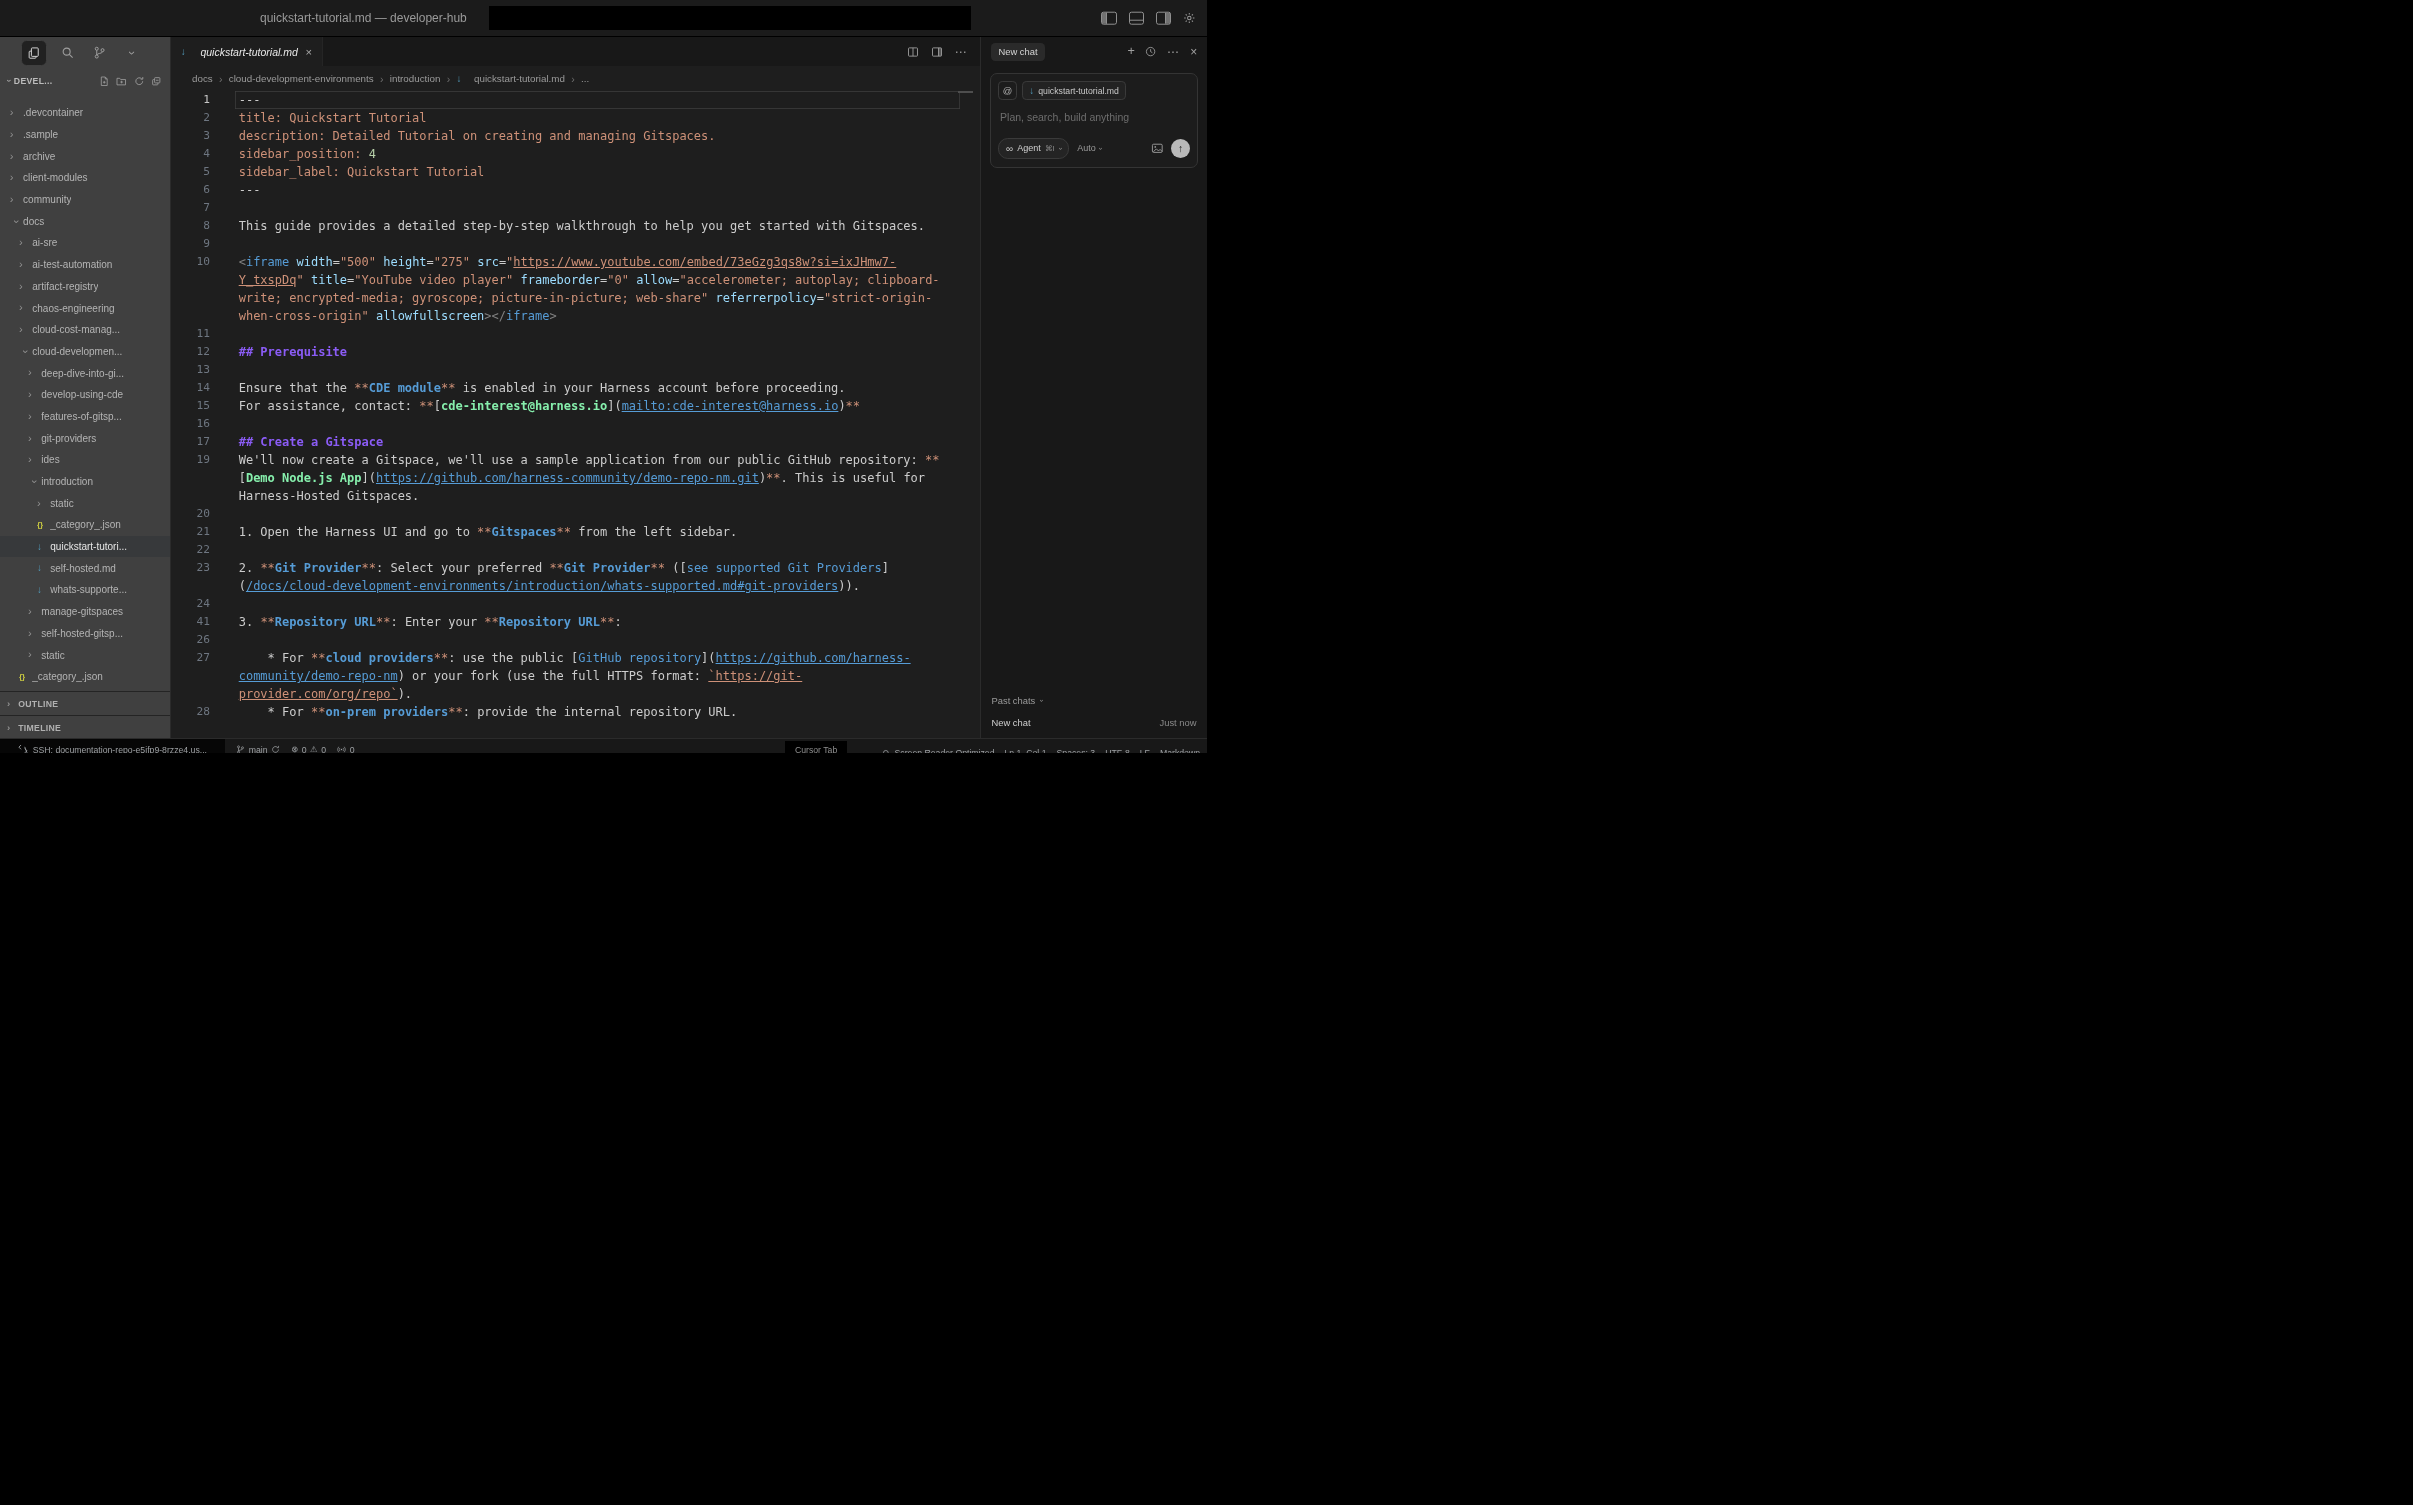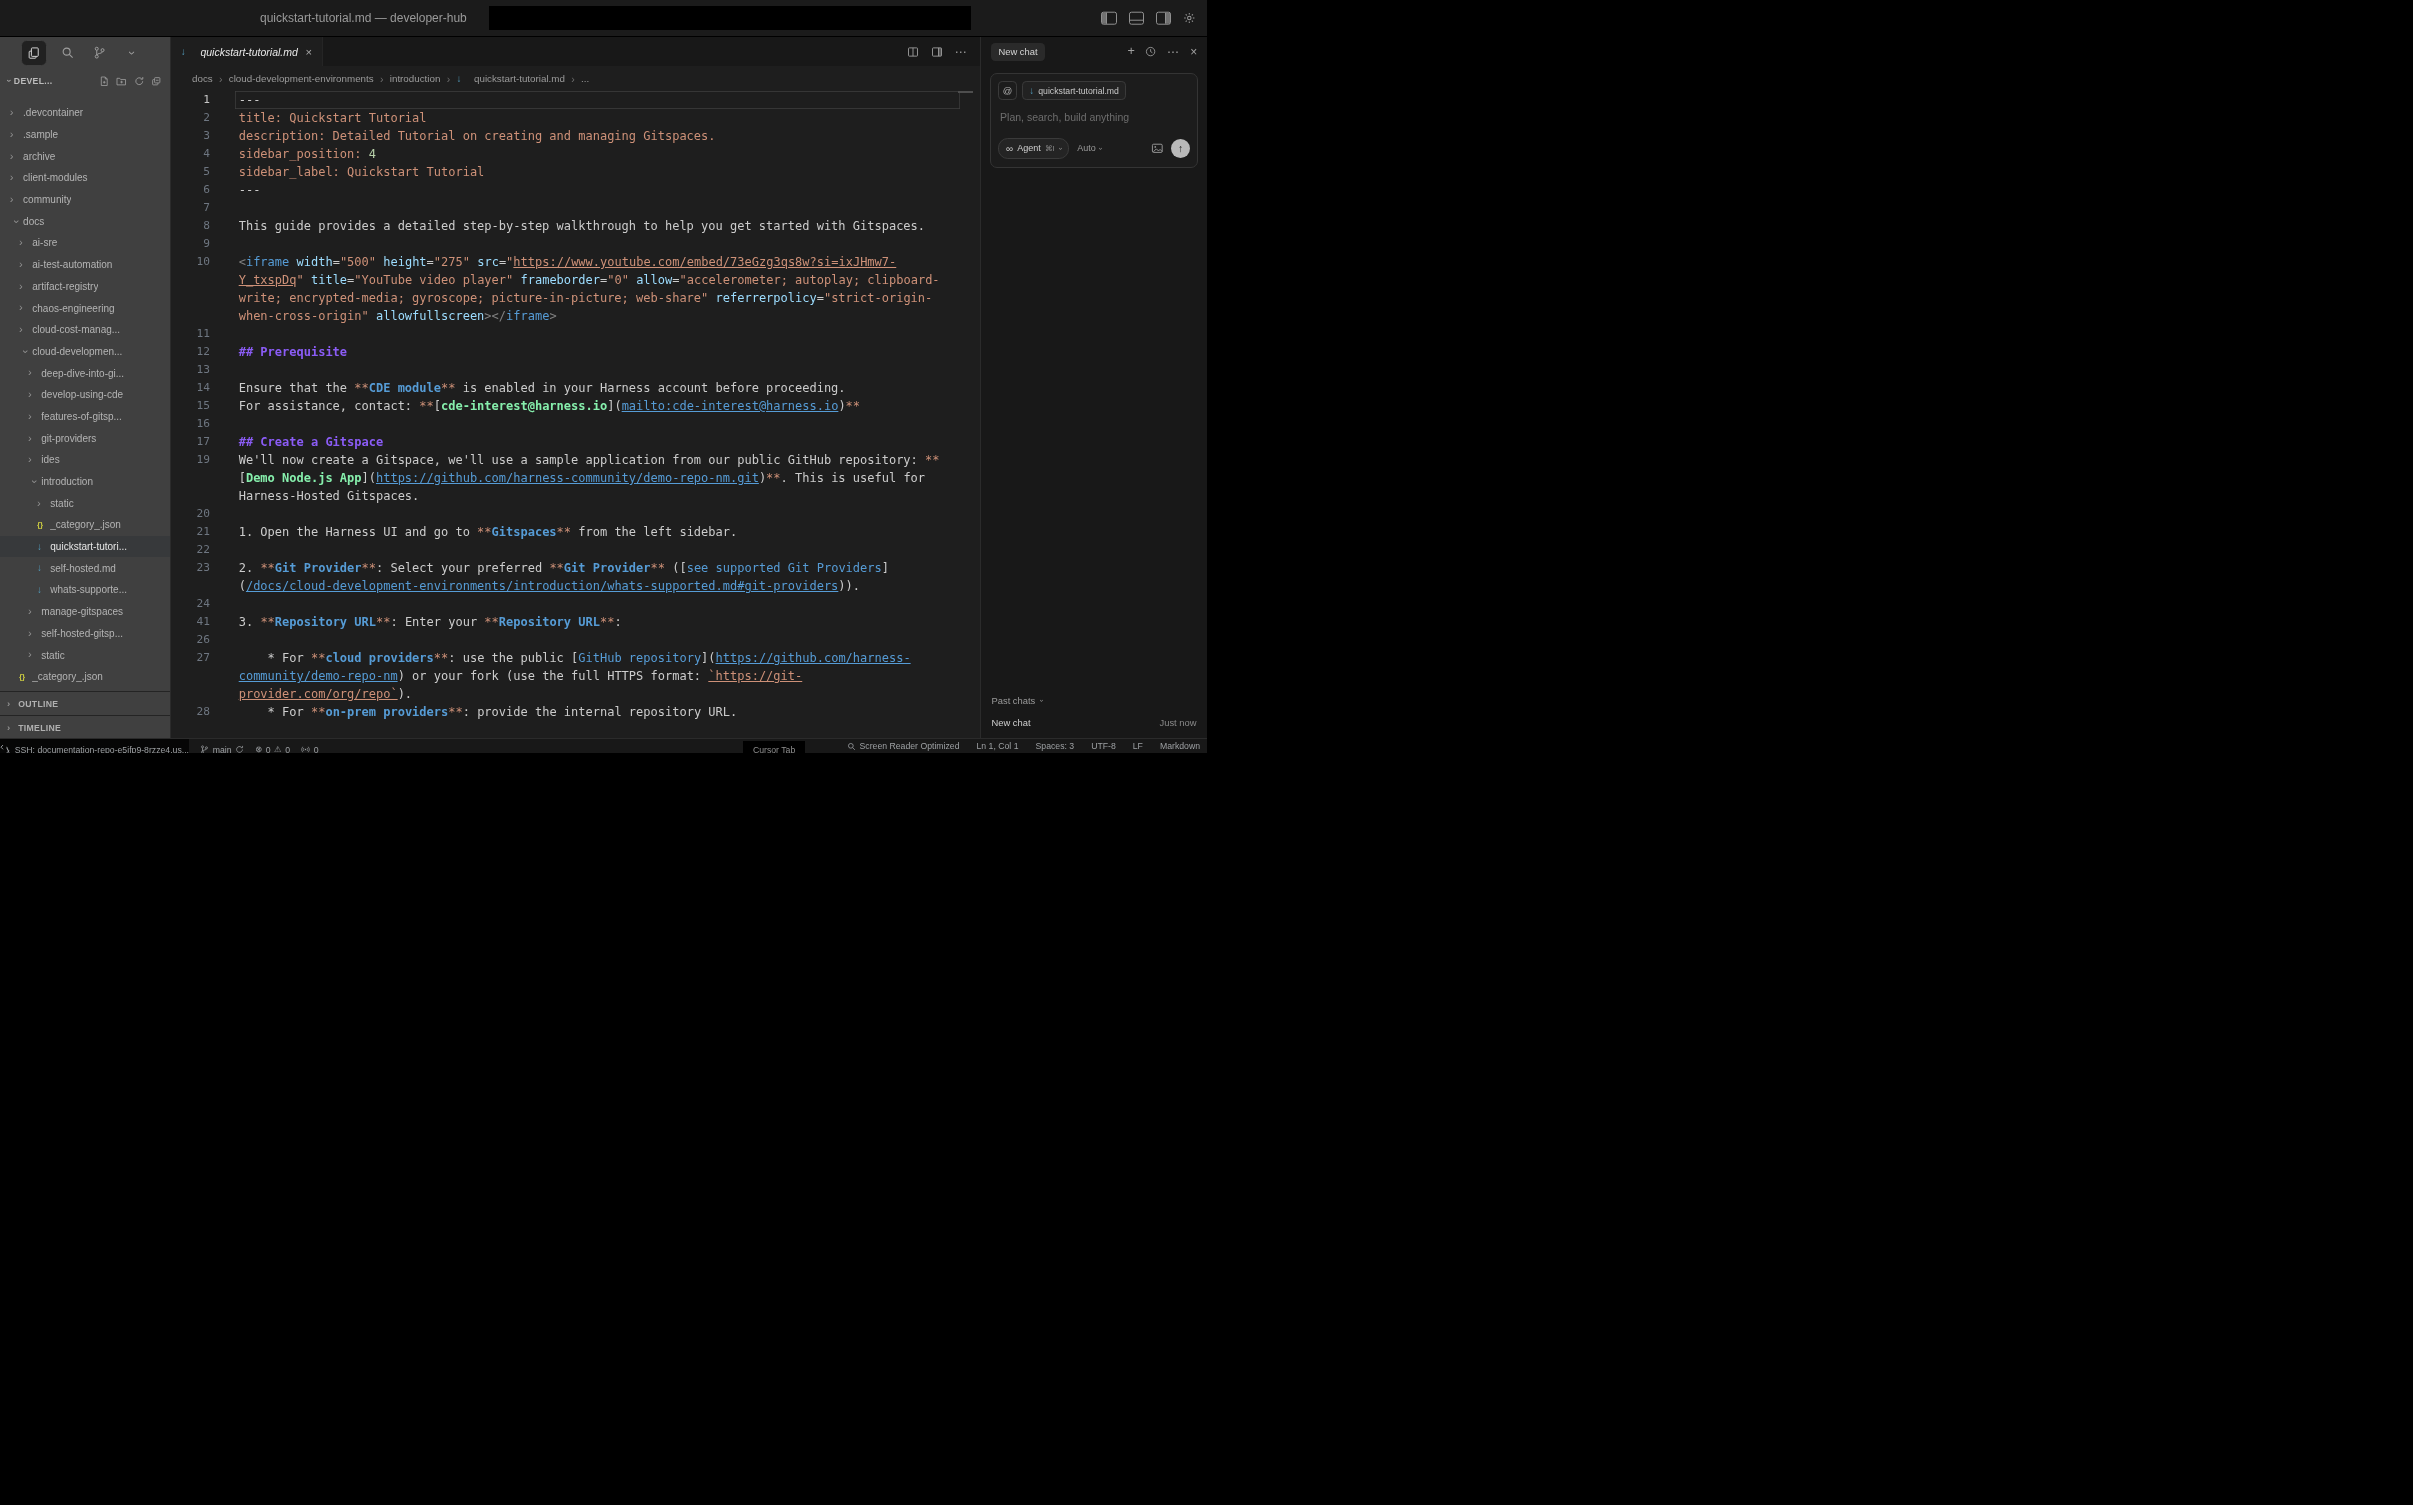--- a/index.html
+++ b/index.html
@@ -118,22 +118,22 @@
   .chat-footer{margin-top:auto;padding:0 10.5px 11.2px;}
   .past-chats{display:flex;align-items:center;gap:4.9px;color:#9a9a9a;font-size:9.4px;margin-bottom:10.5px;}
   .past-item{display:flex;justify-content:space-between;align-items:center;font-size:9.4px;color:#cfcfcf;}
   .past-time{color:#8a8a8a;}
 
   
   .statusbar{position:absolute;left:0;right:0;top:738px;height:21px;background:#181818;
              border-top:0.7px solid #2b2b2b;display:flex;align-items:center;gap:11.2px;
              padding:0 7px 0 0;font-size:8.7px;color:#9da0a3;white-space:nowrap;}
   .sb-item{display:flex;align-items:center;gap:3.5px;}
-  .sb-remote{background:#060606;align-self:stretch;padding:0 0;gap:4.9px;}
-  .sb-right{margin-left:auto;display:flex;align-items:flex-start;gap:17px;}
+  .sb-remote{background:#060606;align-self:stretch;padding:0 18px;gap:4.9px;}
+  .sb-right{margin-left:auto;display:flex;align-items:flex-end;gap:10px;}
   .sb-redact{background:#000;padding:3.5px 9.8px;color:#8f8f8f;margin-right:25px;}
   .sb-glyph{font-size:8.4px;line-height:1;}
 </style>
 </head>
 <body>
 
 <div class="app">
 
   <div class="titlebar">
     <span class="win-title">quickstart-tutorial.md — developer-hub</span>

